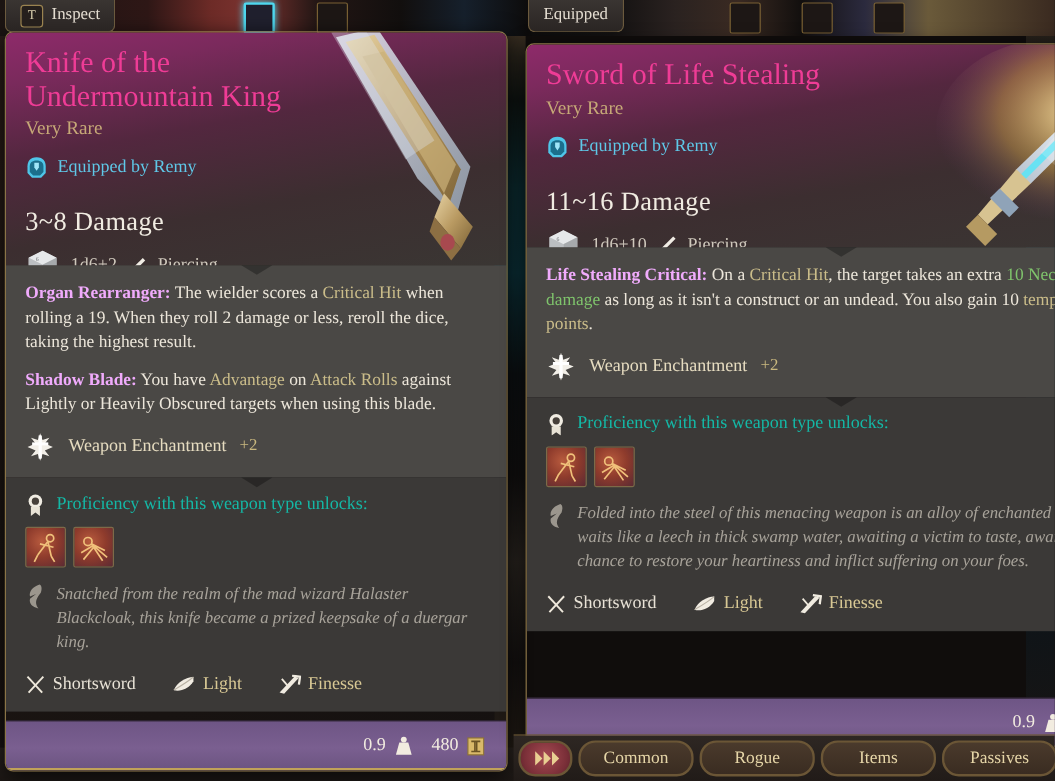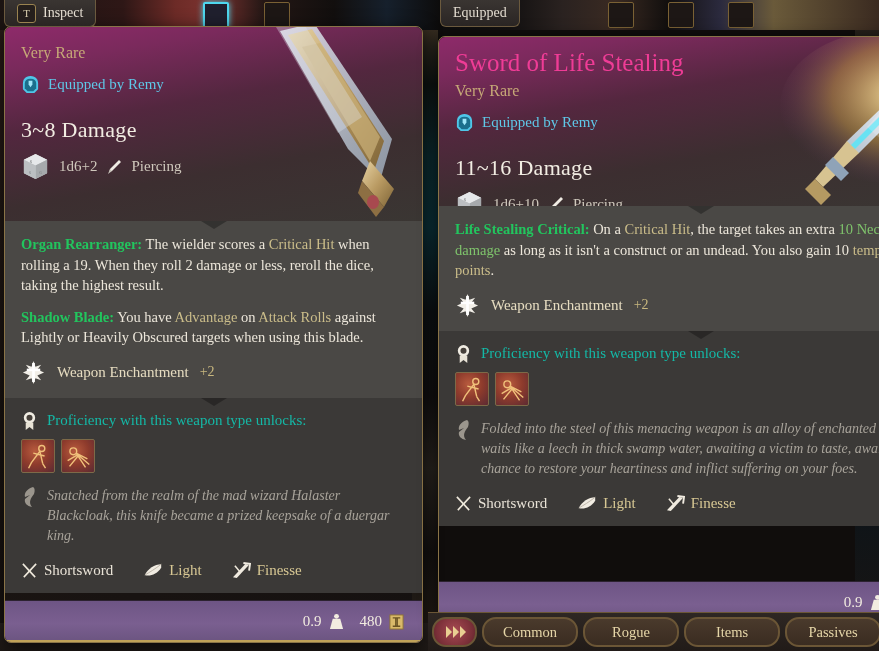--- a/index.html
+++ b/index.html
@@ -88,21 +88,21 @@
   .sec { padding:13px 16px; position:relative; flex:0 0 auto; }
   .sec-a { background:#4a4845; }
   .sec-b { background:#3b3937; }
   .notch { position:absolute; left:50%; transform:translateX(-50%); top:0;
            width:26px; height:8px; }
   .notch::after{content:"";position:absolute;left:0;top:0;border-left:13px solid transparent;
     border-right:13px solid transparent;border-top:8px solid rgba(0,0,0,.30);}
 
   .para { color:#ece6da; font-size:14.5px; line-height:1.42; margin-bottom:11px; }
   .para:last-of-type { margin-bottom:0; }
-  .para b { color:#22c55e; font-weight:bold;text-align:center; }
+  .para b { color:#f0abfc; font-weight:bold;text-align:center; }
   .hl   { color:#cbbd8a; }
   .hl-green { color:#7fc46c; }
 
   .ench-row { display:flex; align-items:center; gap:11px; margin-top:12px; }
   .ench-row .txt { color:#e6dcc0; font-size:15px; }
   .ench-row .plus { color:#c9b87f; font-size:14px; }
 
   .prof-title { display:flex; align-items:center; gap:9px; color:#14b8a6; font-size:15px; }
   .prof-icons { display:flex; gap:6px; margin:9px 0 4px; }
   .prof-ic {
@@ -190,20 +190,21 @@
         </linearGradient>
       </defs>
       <path d="M38 10 L72 2 L150 118 L138 160 L106 128 Z" fill="url(#blL)" opacity=".85"></path>
       <path d="M46 14 L70 8 L142 120 L132 150 Z" fill="url(#goL)"></path>
       <path d="M60 26 L78 22 L138 116 L128 140 Z" fill="#cbb079" opacity=".7"></path>
       <path d="M128 140 L152 168 L142 186 L120 160 Z" fill="url(#goL)"></path>
       <path d="M120 160 L142 186 L134 196 L116 172 Z" fill="#8d6f43"></path>
       <ellipse cx="131" cy="181" rx="6" ry="7" fill="#a8494f"></ellipse>
       <path d="M34 6 L60 0 L120 96 L96 112 Z" fill="#dfe6ef" opacity=".35"></path>
     </svg>
+    <div class="item-name">Knife of the Undermountain King</div>
     <div class="rarity">Very Rare</div>
     <div class="equipped-row">
       <svg width="19" height="19" viewBox="0 0 20 20">
         <path d="M10 1 C4 1 2 5 2 9 l0 6 4 4 8 0 4-4 0-6 C18 5 16 1 10 1 z" fill="#4fc6e8"></path>
         <path d="M10 4 C6 4 4 6 4 9 l0 5 3 3 6 0 3-3 0-5 C16 6 14 4 10 4z" fill="#1b6f8c"></path>
         <path d="M8 6 l4 0 0 4 -2 3 -2 -3z" fill="#9fe6f8"></path>
       </svg>
       <span class="txt">Equipped by Remy</span>
     </div>
     <div class="dmg">3~8 Damage</div>

